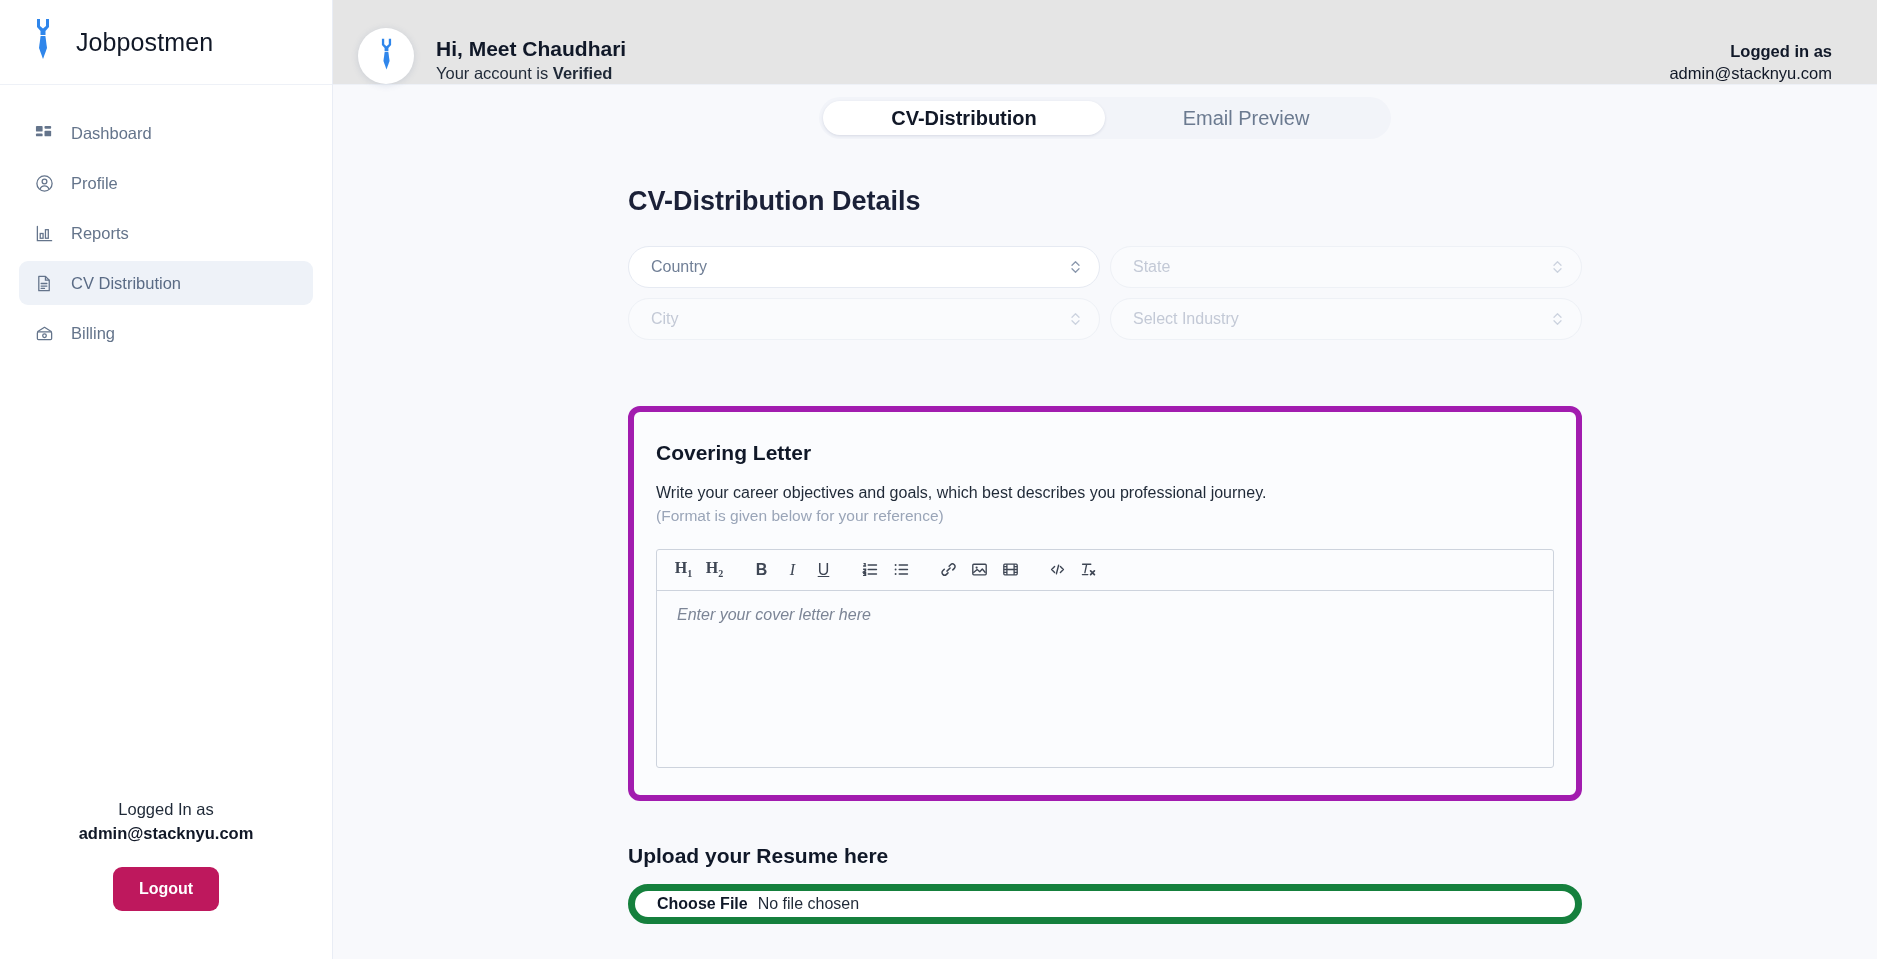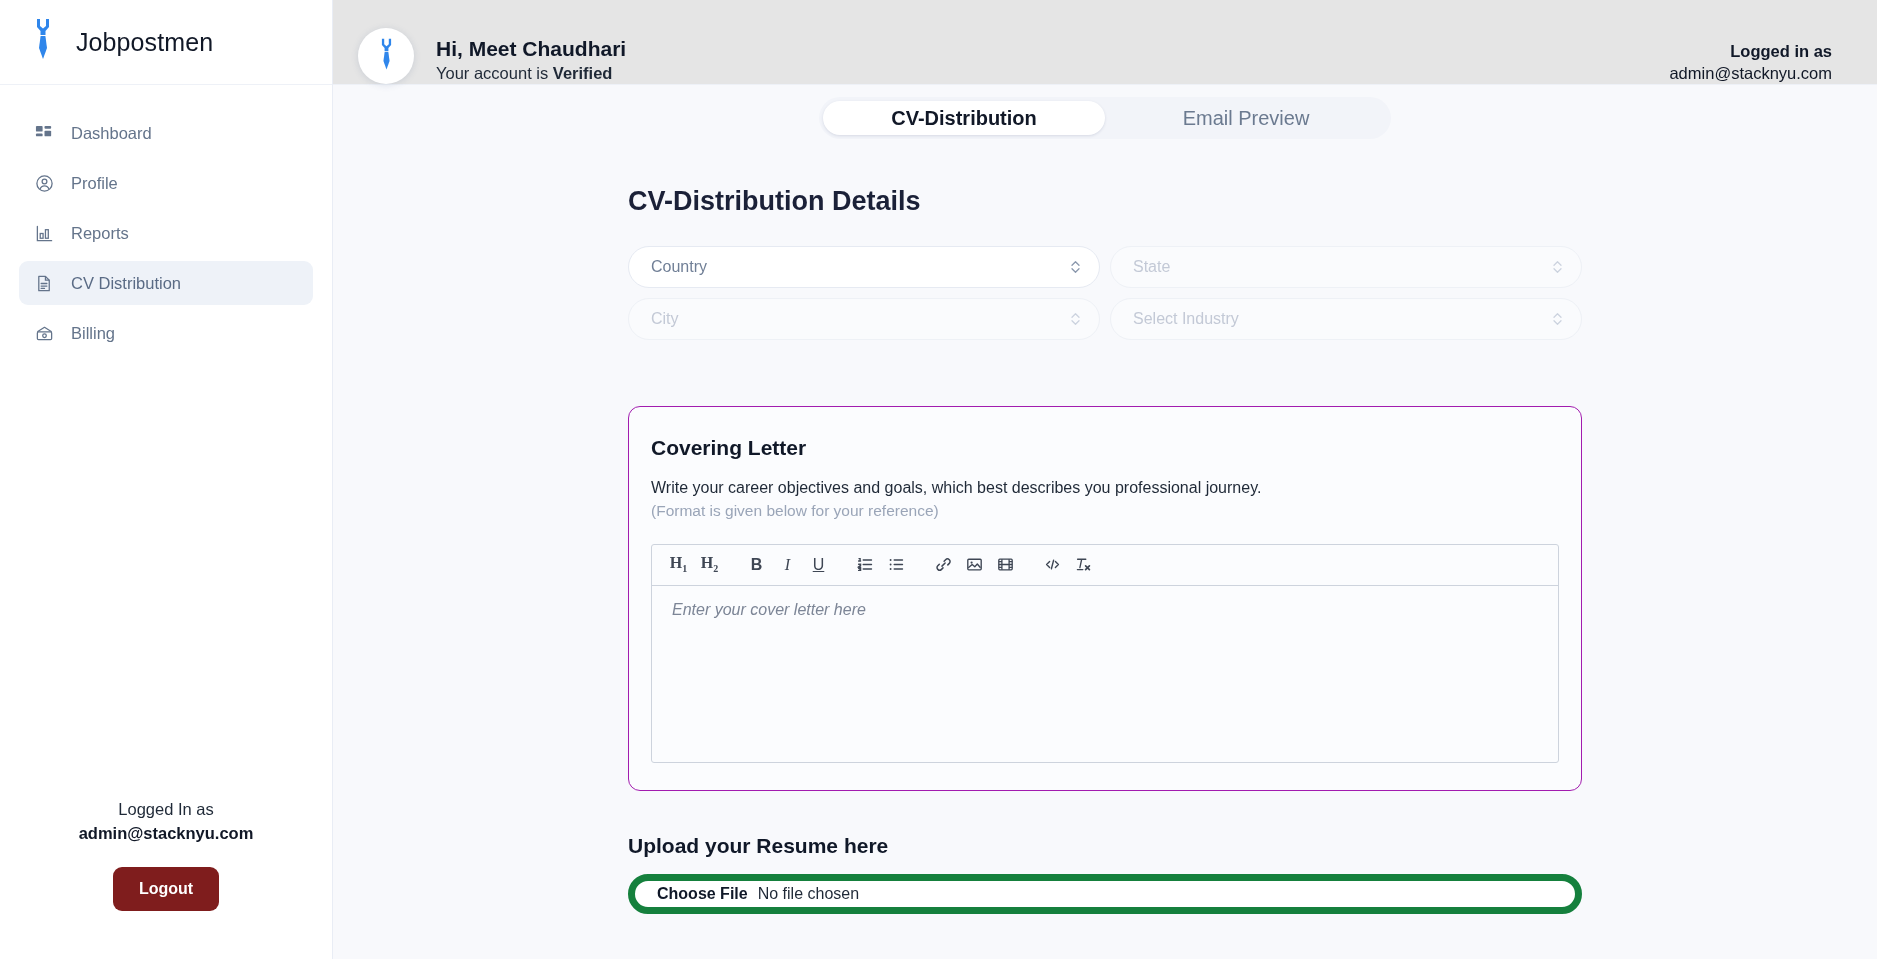--- a/index.html
+++ b/index.html
@@ -46,21 +46,21 @@
   .nav-label { line-height: 1; }
 
   .side-footer {
     margin-top: auto;
     padding: 0 20px 48px 20px;
     text-align: center;
   }
   .logged-label { font-size: 16.5px; color: #1f2937; margin-bottom: 5px; }
   .logged-mail { font-size: 16.5px; color: #111827; font-weight: 700; margin-bottom: 24px; }
   .logout-btn {
-    background: #7f1d1d; color: #fff;
+    background: #be185d; color: #fff;
     border: none; border-radius: 9px;
     padding: 13px 26px;
     font-size: 16px; font-weight: 700;
     font-family: "Liberation Sans", sans-serif;
     cursor: pointer;
   }
 
   
   .main { flex: 1 1 auto; height: 959px; overflow: hidden; background: #f8f9fc; display:flex; flex-direction:column; }
 
@@ -132,21 +132,21 @@
   }
   .select.muted { background: #fafbfd; border-color: #eef1f6; color: #c3c9d6; cursor: default; }
   .select .chev {
     position: absolute; right: 18px; top: 50%; transform: translateY(-50%);
     width: 11px; height: 17px; display:block; color: #8b98ad;
   }
   .select.muted .chev { color: #ccd3df; }
 
   .card {
     margin-top: 66px;
-    border: 1px solid #a21caf;
+    border: 6px solid #a21caf;
     border-radius: 12px;
     background: #fbfcfe;
     padding: 29px 22px 27px 22px;
   }
   .card-title { font-size: 21px; font-weight: 700; color: #101828; margin-bottom: 16px; }
   .card-desc { font-size: 16px; color: #1f2937; line-height: 1.45; }
   .card-note { font-size: 15.5px; color: #9aa5b8; line-height: 1.45; margin-top: 1px; }
 
   .editor { margin-top: 21px; border: 1px solid #cdd3dd; border-radius: 3px; background: #fbfcfe; }
   .toolbar {

